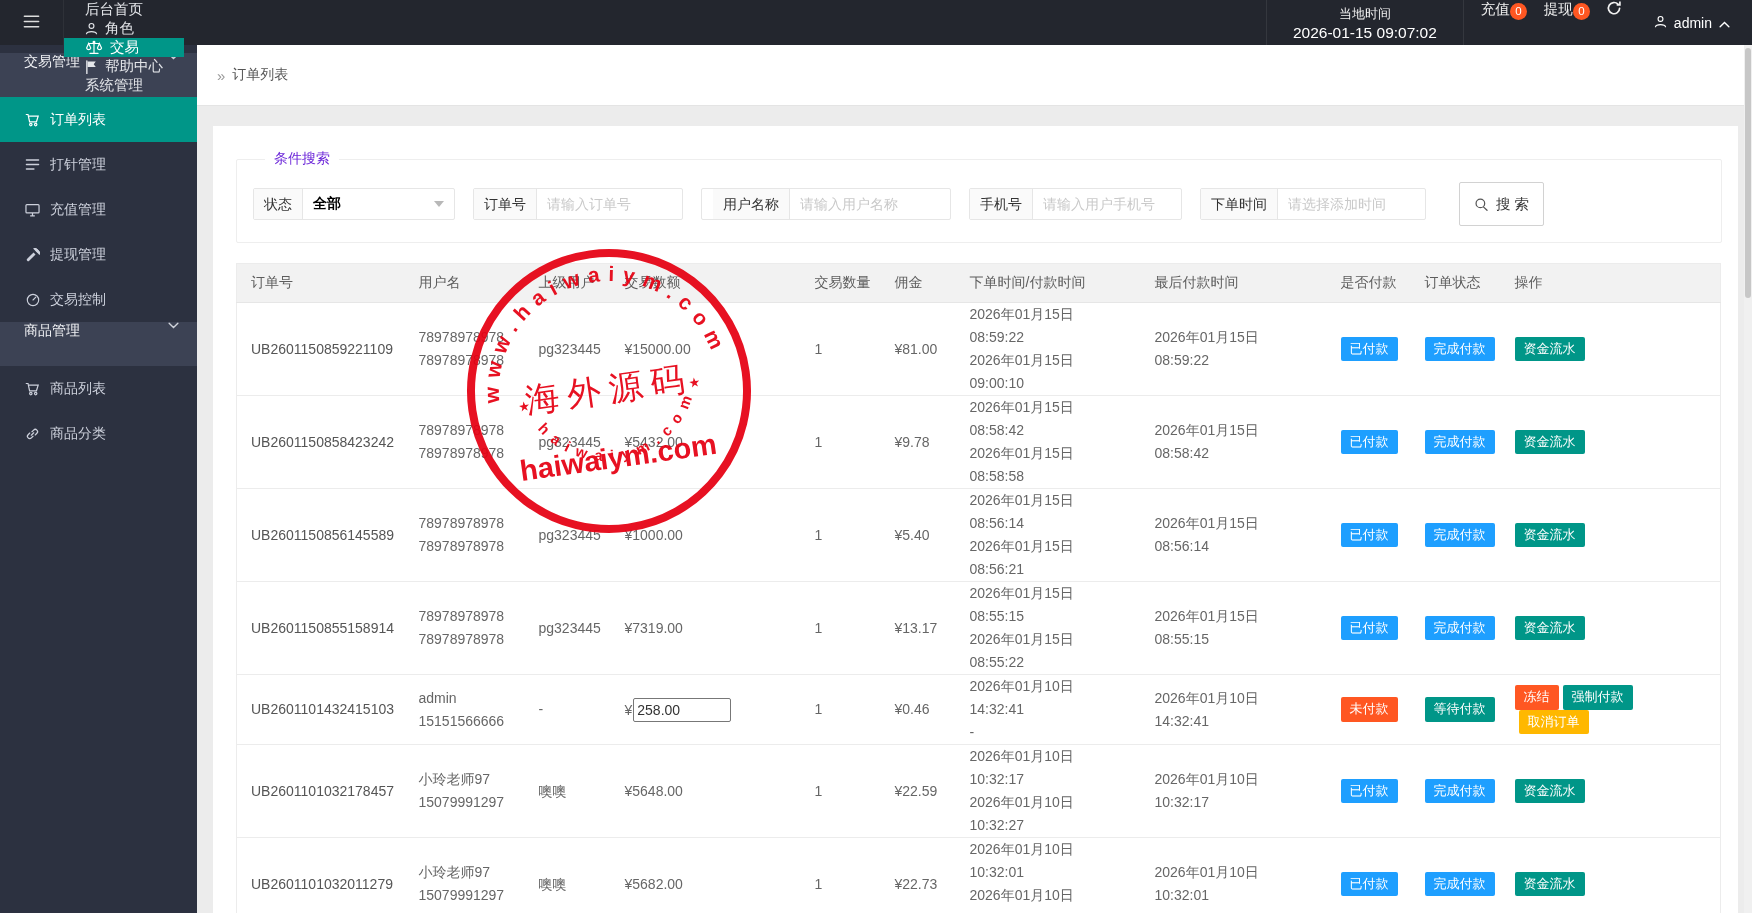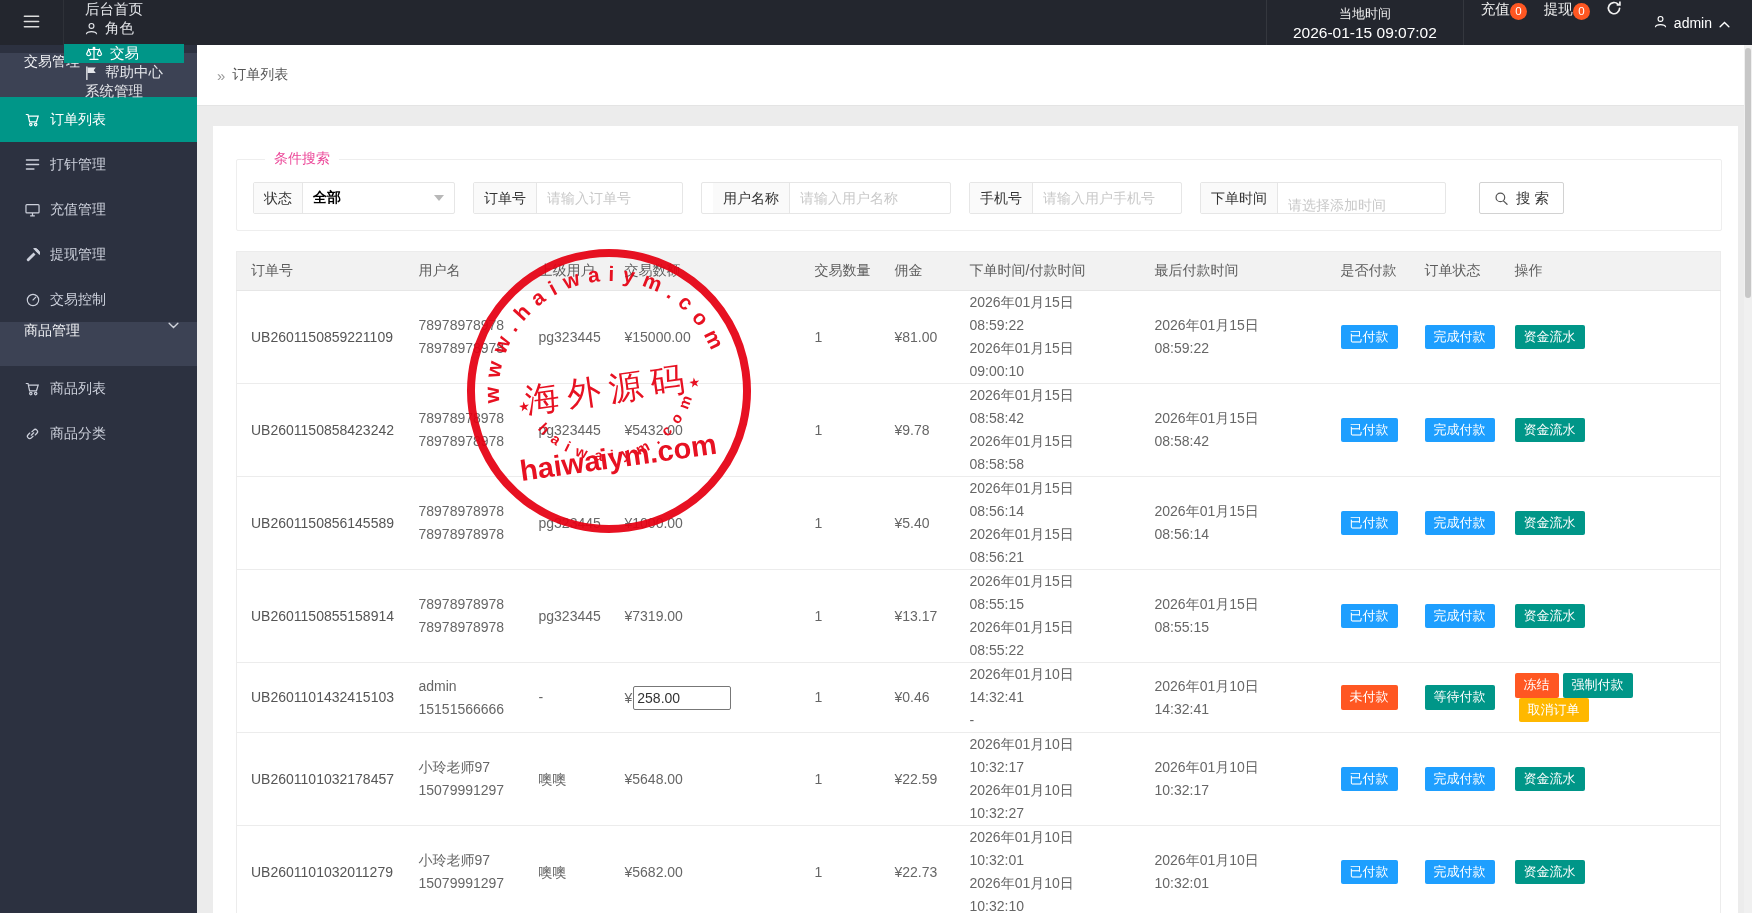--- a/index.html
+++ b/index.html
@@ -11,21 +11,21 @@
   .topbar { position:absolute; top:0; left:0; width:1752px; height:45px;
     background:var(--header_bg,#23262E); color:#fff; display:flex; align-items:stretch; z-index:20; }
   .logo-area { width:197px; display:flex; align-items:center; justify-content:center;
     border-right:1px solid rgba(255,255,255,.06); font-size:20px; letter-spacing:1px; }
   .logo-area sup { font-size:10px; margin-left:3px; color:#e8e8e8; }
   .collapse-btn { width:64px; display:flex; align-items:center; justify-content:center;
     color:#ddd; cursor:pointer; border-right:1px solid rgba(255,255,255,.05); }
   .nav { display:flex;flex-direction:column; }
   .nav-item { padding:0 21px; display:flex; align-items:center; gap:7px; color:#e4e6ea;
     font-size:14.5px; cursor:pointer; }
-  .nav-item.active { background:var(--accent,#009688); color:#fff;margin-top:6px; }
+  .nav-item.active { background:var(--accent,#009688); color:#fff; }
   .nav-icon { display:flex; align-items:center; }
   .topbar-right { margin-left:auto; display:flex; align-items:stretch; }
   .time-block { padding:4px 26px 0; text-align:center; line-height:19px;
     border-left:1px solid rgba(255,255,255,.08); border-right:1px solid rgba(255,255,255,.08); }
   .time-label { font-size:13px; color:#f0f0f0; }
   .time-value { font-size:15.5px; }
   .head-act { position:relative; display:flex; align-items:flex-start; padding:0 17px;
     font-size:14.5px; color:#f0f0f0; cursor:pointer; }
   .head-badge { position:absolute; top:3px; right:0px; min-width:17px; height:17px;
     background:var(--red,#FF5722); border-radius:9px; font-size:11.5px; line-height:17px;
@@ -49,34 +49,34 @@
     background:#ececec; overflow:hidden; }
   .crumb-bar { height:61px; background:#fff; border-bottom:1px solid #e4e4e4;
     display:flex; align-items:center; padding-left:20px; gap:7px; }
   .crumb-arrow { color:#999; font-size:15px; }
   .crumb-title { color:#555; }
   .content { padding:20px 14px 0 16px; }
   .card { background:#fff; height:810px; padding:24px 16px 0 23px; }
 
   
   .filter-set { border:1px solid #eee; border-radius:2px; padding:14px 16px 16px; }
-  .filter-set legend { padding:0 9px; margin-left:12px; color:#ec4899; font-size:14px; }
+  .filter-set legend { padding:0 9px; margin-left:12px; color:#6d28d9; font-size:14px; }
   .filter-row { display:flex; gap:18px; align-items:center; }
   .fgroup { display:flex; height:32px; border:1px solid #e6e6e6; border-radius:2px; background:#fff; }
   .fgroup .addon { background:#fafafa; border-right:1px solid #e6e6e6; padding:0 10px;
     line-height:30px; color:#333; white-space:nowrap; }
   .fgroup input { border:none; outline:none; flex:1; min-width:0; padding:0 10px;
     font-size:14px; color:#333; font-family:inherit; background:transparent; }
   .fgroup input::placeholder { color:#c9c9c9; }
   .fg-status { width:202px;justify-content:flex-end; } .fg-order { width:210px; } .fg-user { width:250px;padding-left:11px; }
-  .fg-phone { width:213px; } .fg-time { width:246px;align-items:flex-end; }
+  .fg-phone { width:213px; } .fg-time { width:226px; }
   .select-box { flex:1; display:flex; align-items:center; padding:0 10px; cursor:pointer; }
   .select-value { color:#000000; font-weight:bold; }
   .select-caret { margin-left:auto; color:#b8b8b8; display:flex; }
-  .search-btn { height:32px; margin-left:15px; padding:0 14px; background:#fff;
+  .search-btn { height:44px; margin-left:15px; padding:0 14px; background:#fff;
     border:1px solid #d2d2d2; border-radius:2px; display:flex; align-items:center; gap:7px;
     font-size:14.5px; color:#333; cursor:pointer; font-family:inherit; }
   .search-btn .s-icon { color:#555; display:flex; }
 
   
   table.orders { border-collapse:collapse; table-layout:fixed; width:1484px; margin-top:20px;
     border:1px solid #ececec; }
   .orders th { height:39px; background:#f2f2f2; color:#5d5d5d; font-weight:normal;
     text-align:left; padding:0 14px; font-size:14px; border-bottom:1px solid #e6e6e6;
     overflow:hidden; white-space:nowrap; }

